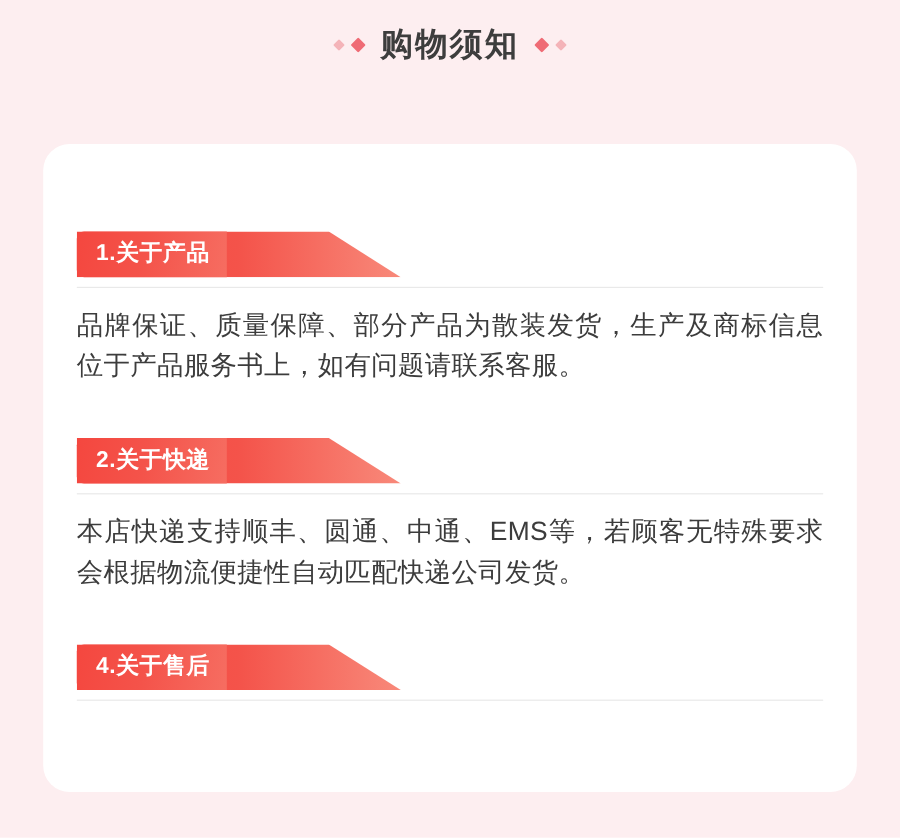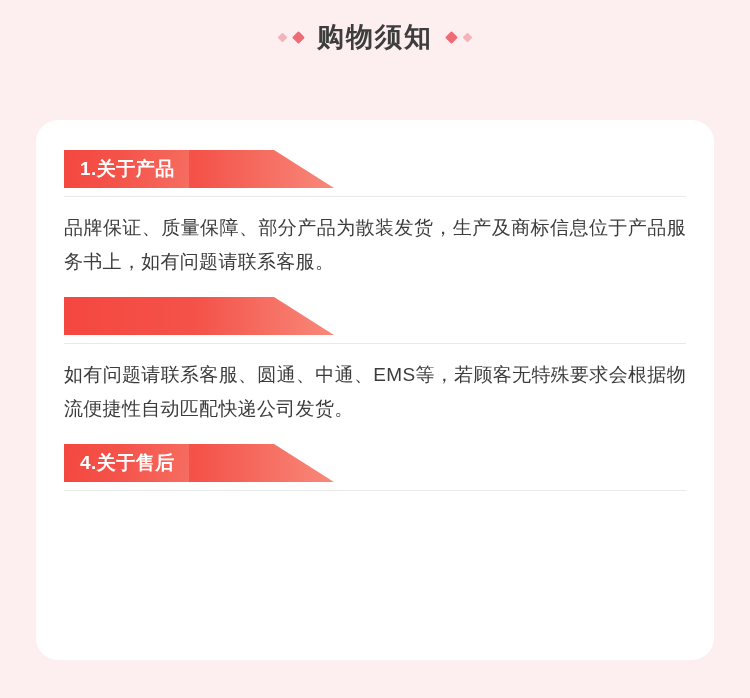--- a/index.html
+++ b/index.html
@@ -76,20 +76,21 @@
   }
   .section + .section {
     margin-top: 18px;
   }
 
   
   .ribbon-wrap {
     position: relative;
     height: 42px;
     margin-bottom: 4px;
+    margin-top: 43px;
   }
   .ribbon {
     position: relative;
     display: inline-block;
     height: 38px;
     line-height: 38px;
     padding: 0 14px 0 16px;
     color: #ffffff;
     font-size: 19px;
     font-weight: bold;
@@ -109,21 +110,21 @@
   .ribbon-tail svg { display: block; }
 
   .divider {
     height: 1px;
     background: #e9e9e9;
     margin-top: 3px;
     margin-bottom: 14px;
   }
 
   .body-text {
-    font-size: 19px;
+    font-size: 22px;
     line-height: 34px;
     color: #3c3c3c;
     letter-spacing: 0.3px;
     text-align: justify;
     margin: 0;
   }
 </style>
 </head>
 <body>
 
@@ -170,23 +171,24 @@
             <defs>
               <linearGradient id="g2" x1="0" y1="0" x2="1" y2="0">
                 <stop offset="0" stop-color="#f4473f"></stop>
                 <stop offset="0.5" stop-color="#f4534a"></stop>
                 <stop offset="1" stop-color="#f8897a"></stop>
               </linearGradient>
             </defs>
             <path d="M0 0 H210 L270 38 H0 Z" fill="url(#g2)"></path>
           </svg>
         </span>
+        <span class="ribbon">2.关于快递</span>
       </div>
       <div class="divider"></div>
-      <p class="body-text">如有问题请联系客服、圆通、中通、EMS等，若顾客无特殊要求会根据物流便捷性自动匹配快递公司发货。</p>
+      <p class="body-text">本店快递支持顺丰、圆通、中通、EMS等，若顾客无特殊要求会根据物流便捷性自动匹配快递公司发货。</p>
     </div>
 
     <div class="section">
       <div class="ribbon-wrap">
         <span class="ribbon-tail">
           <svg width="300" height="38" viewBox="0 0 300 38">
             <defs>
               <linearGradient id="g3" x1="0" y1="0" x2="1" y2="0">
                 <stop offset="0" stop-color="#f4473f"></stop>
                 <stop offset="0.5" stop-color="#f4534a"></stop>

